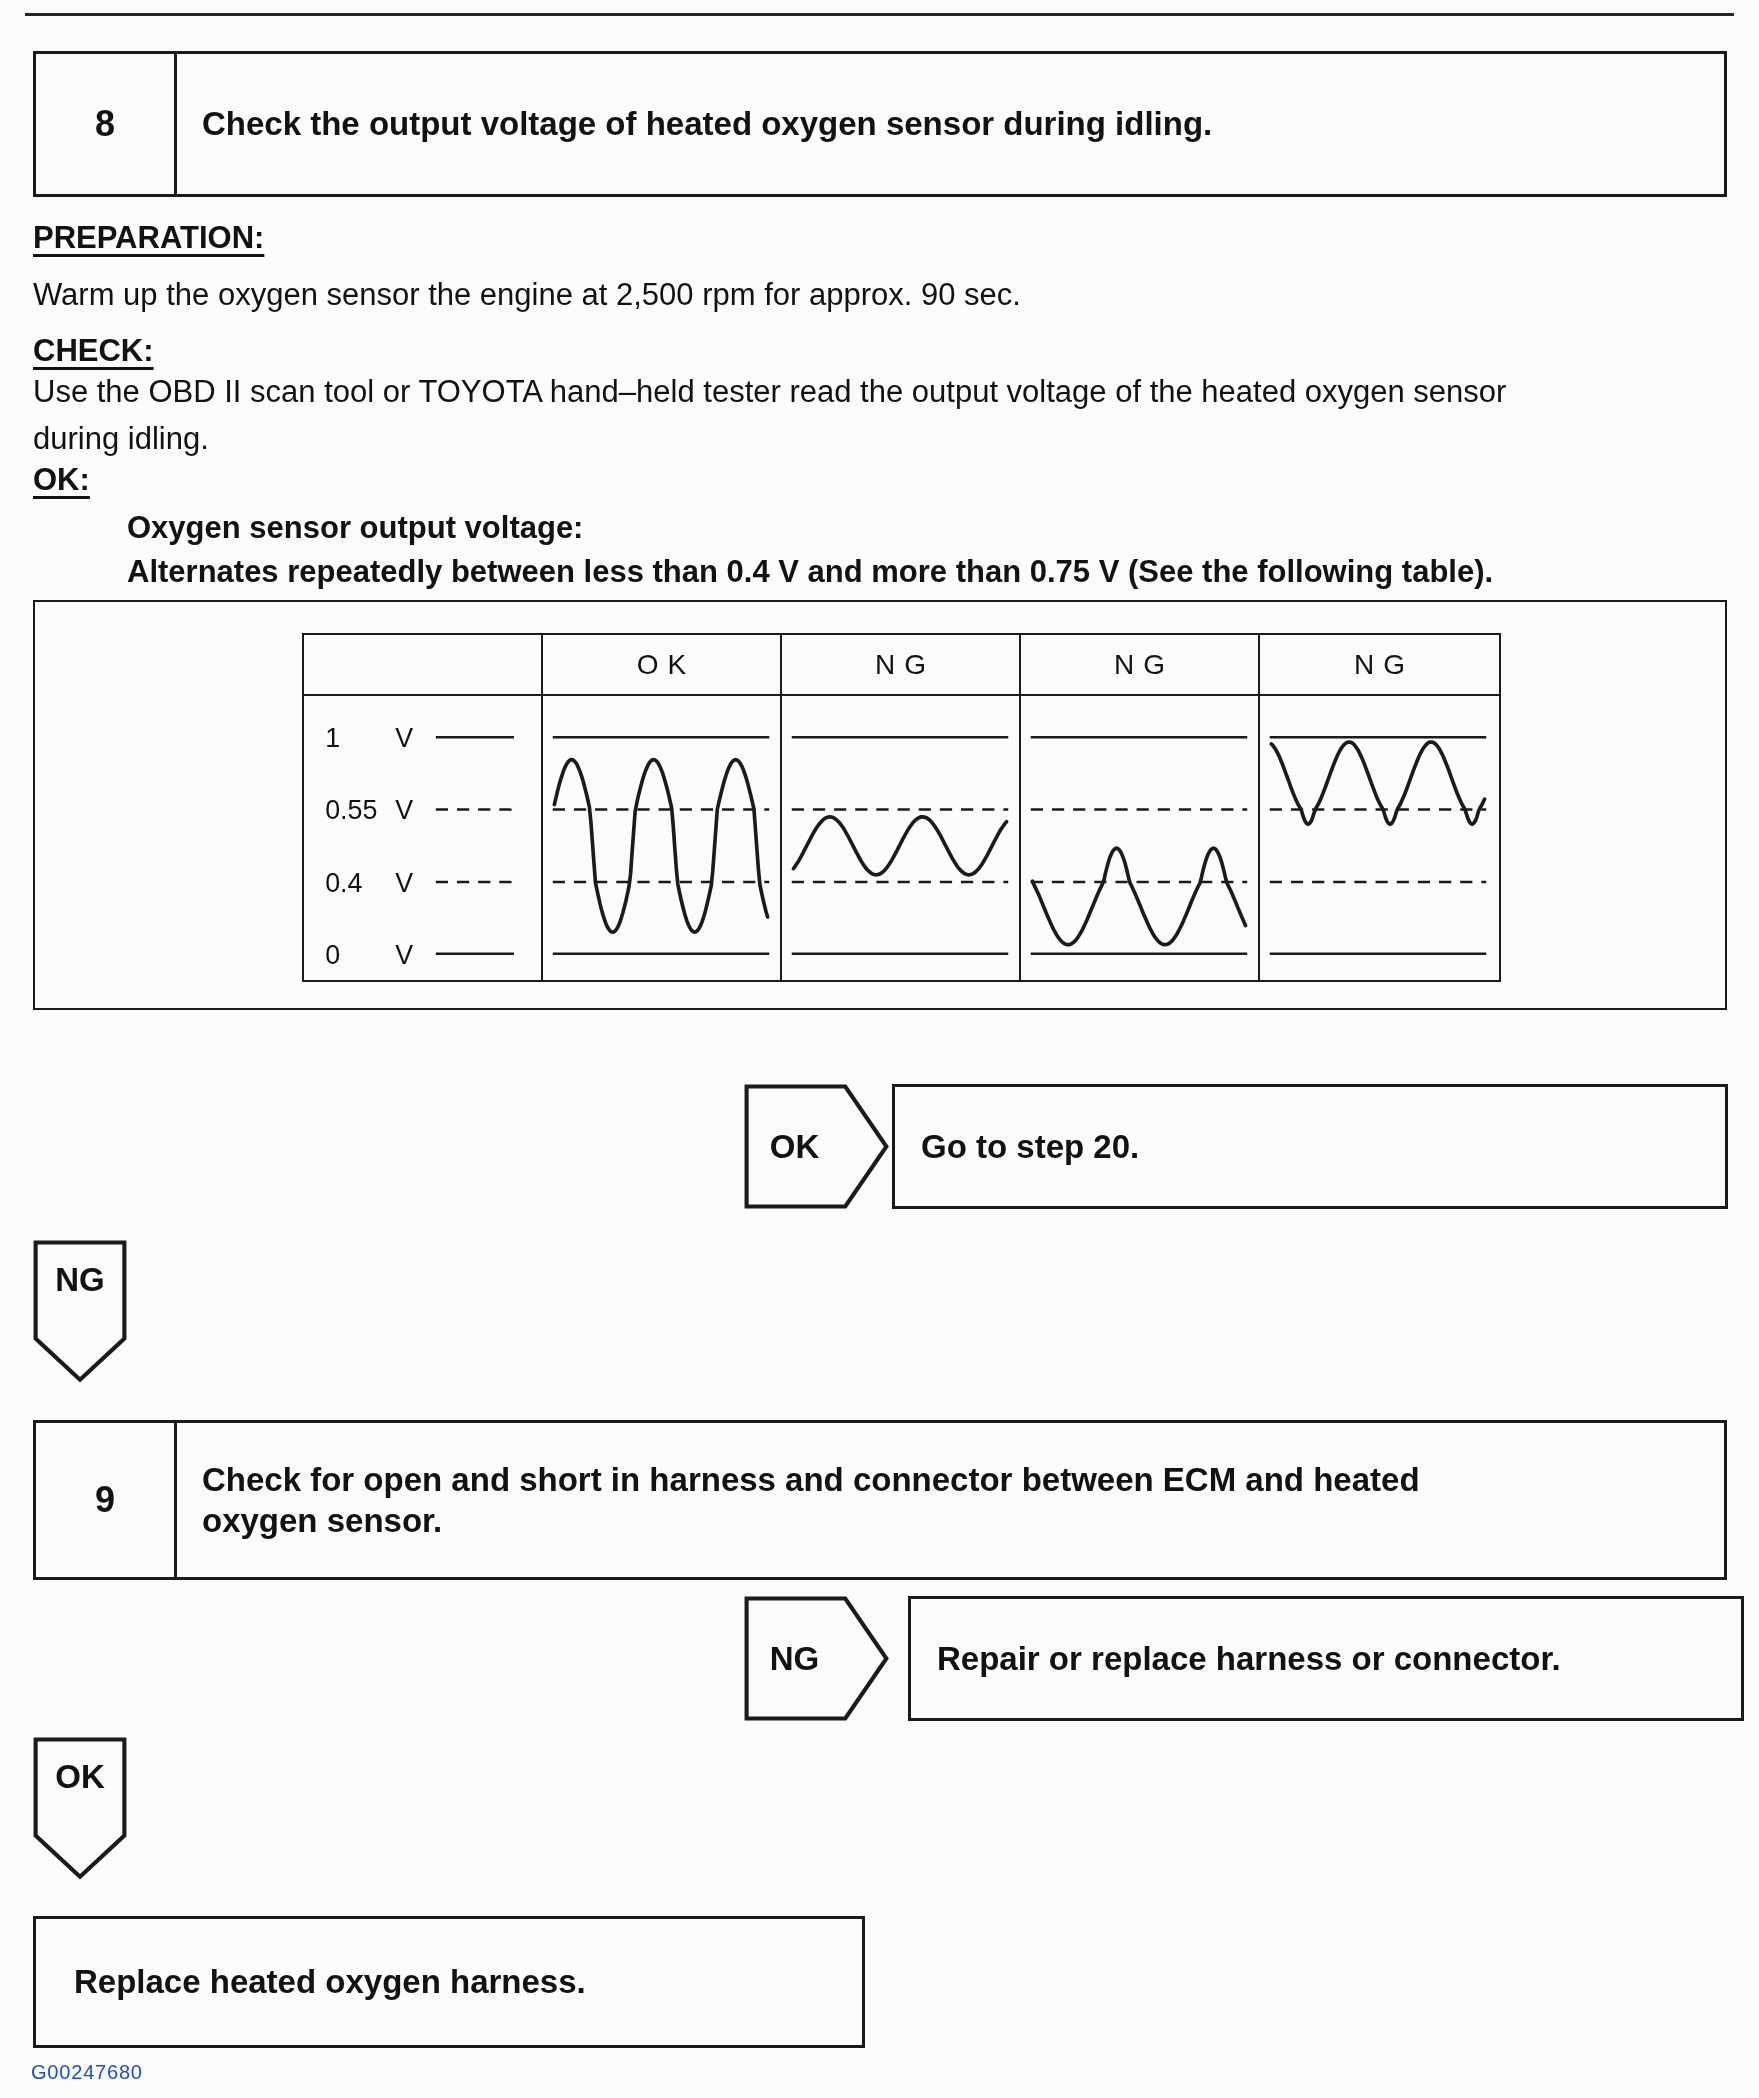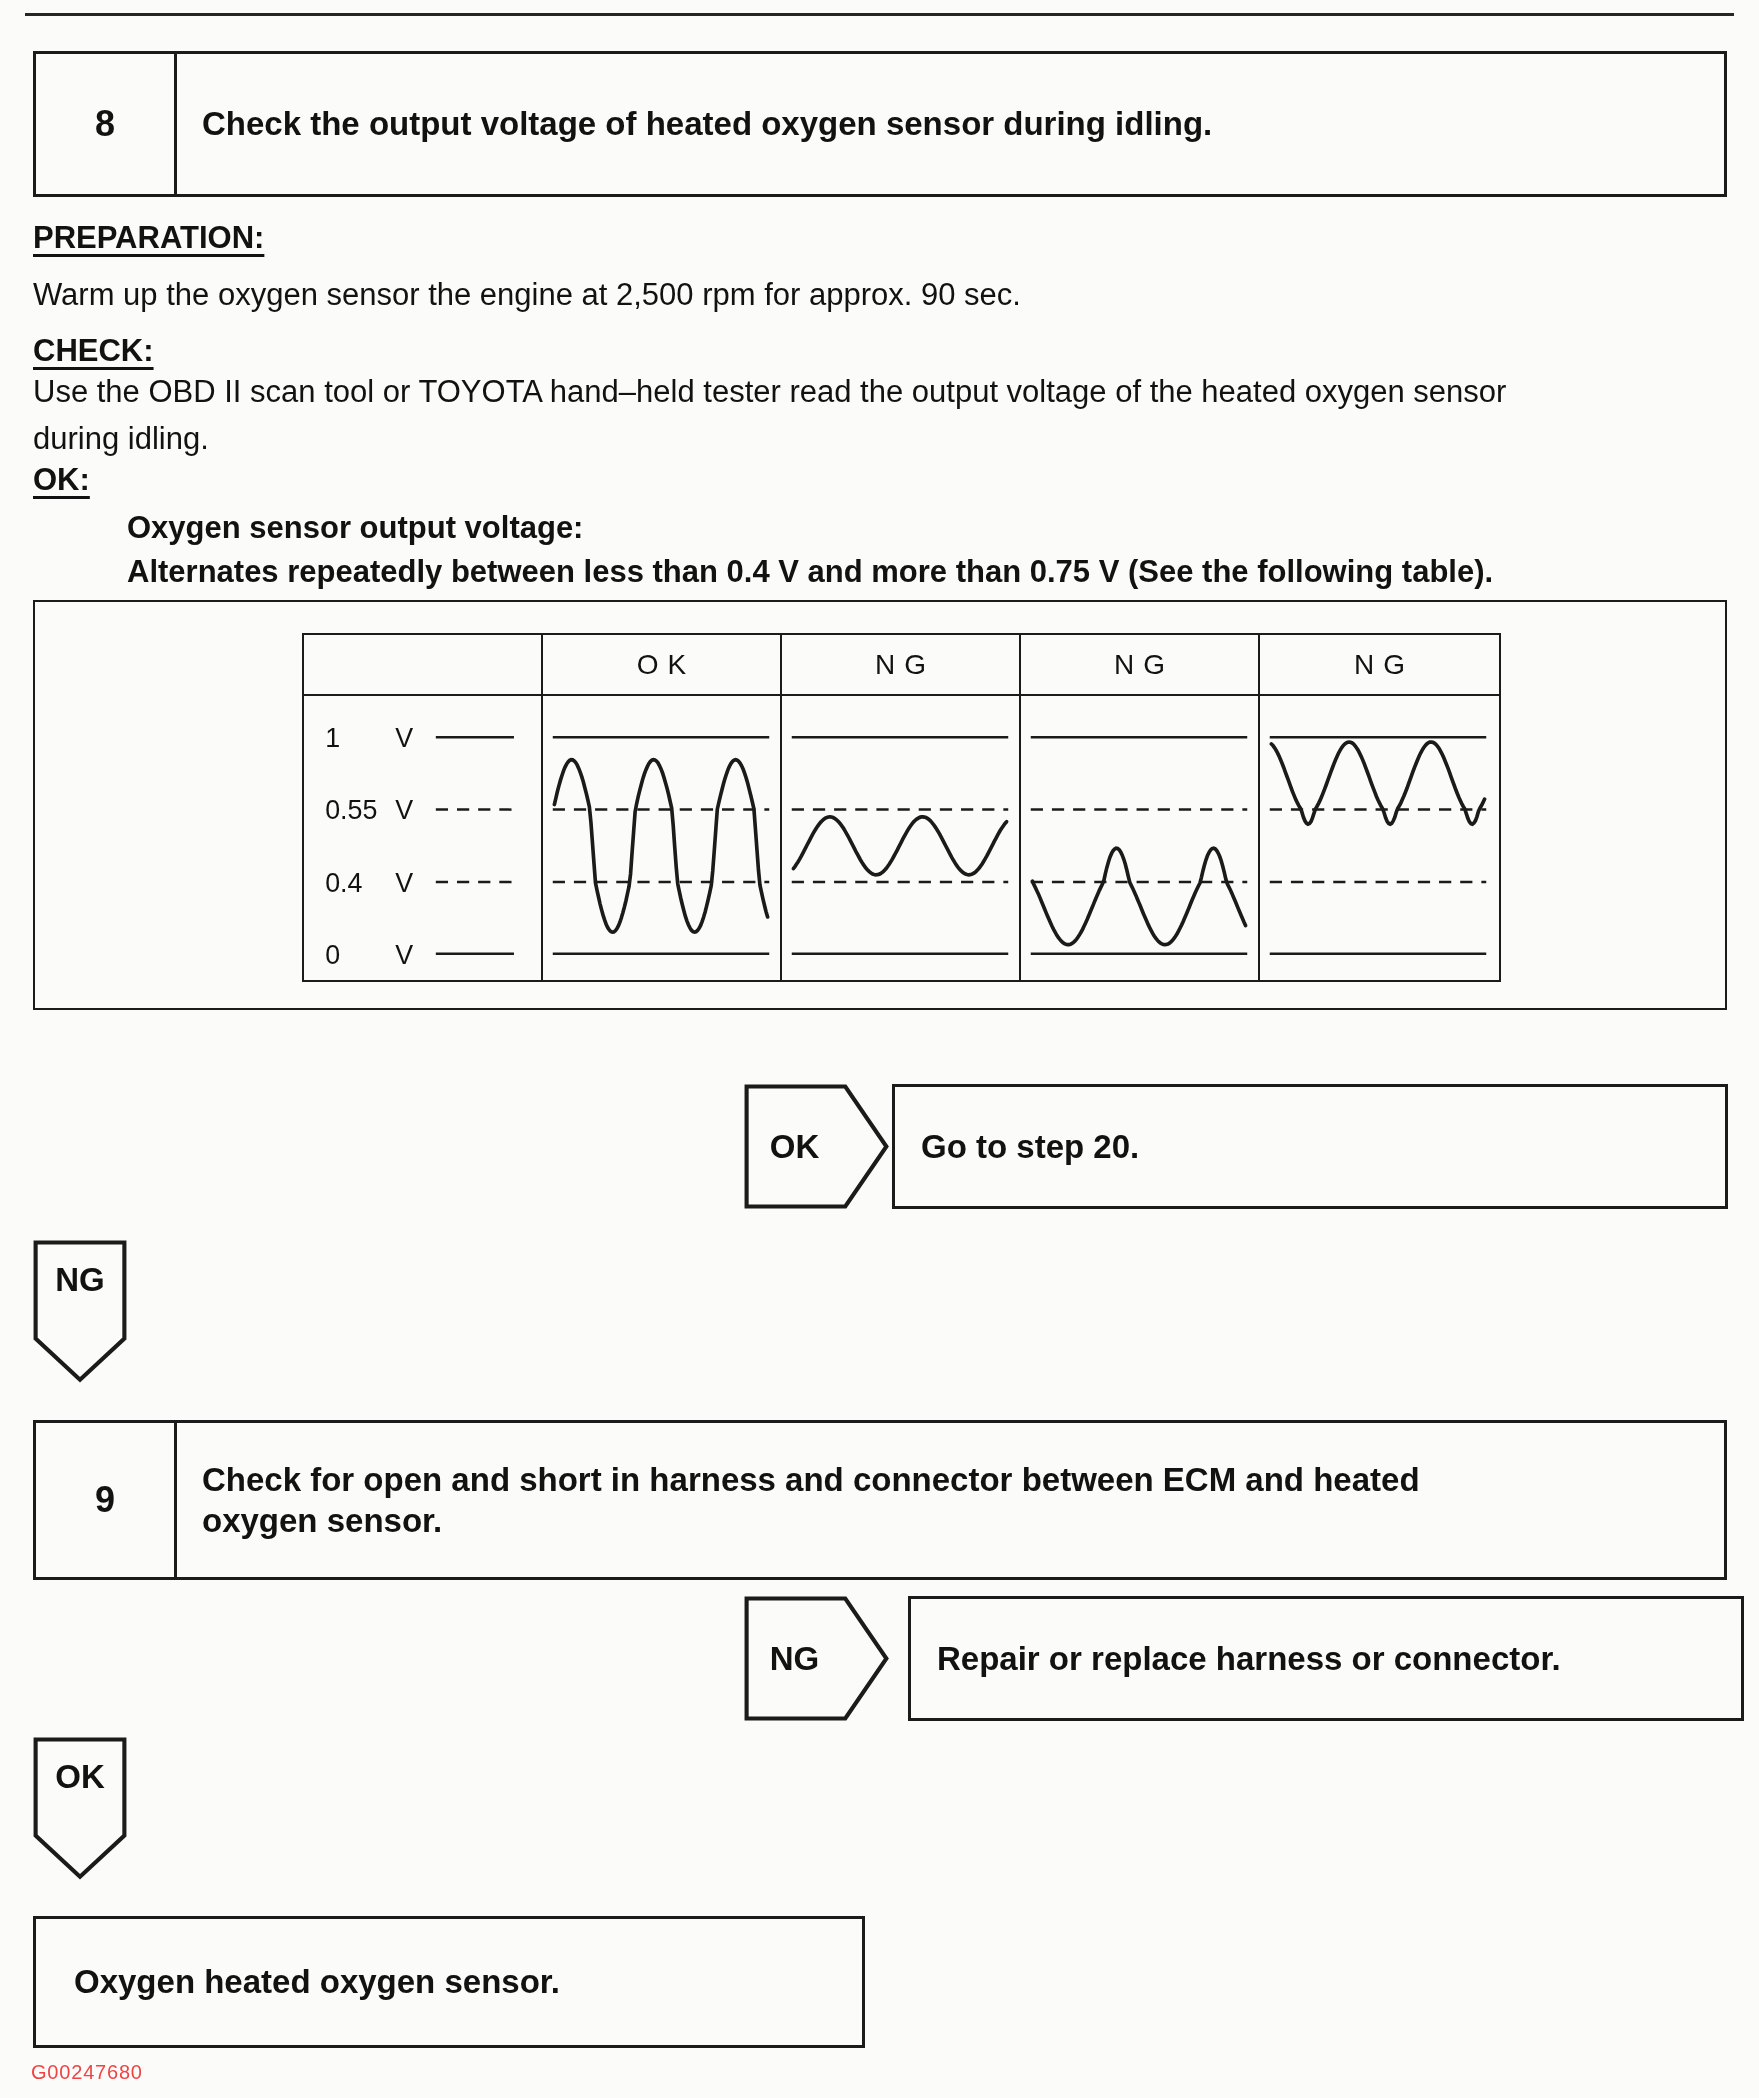--- a/index.html
+++ b/index.html
@@ -39,21 +39,21 @@
   .wave-head-cell {
     display:flex; align-items:center; justify-content:center;
     font-size:28px; letter-spacing:9px; padding-left:9px; font-weight:normal;
   }
 
   .action-box {
     border:3.3px solid #1b1b1b; display:flex; align-items:center;
     font-size:33px; font-weight:bold; padding-left:26px;
   }
   .tag-label { position:absolute; font-size:33px; font-weight:bold; }
-  .fig-code { font-size:20px; color:#ef4444; letter-spacing:0.8px; }
+  .fig-code { font-size:20px; color:#1d4ed8; letter-spacing:0.8px; }
 </style>
 </head>
 <body>
 
 <div class="abs rule" style="left:25px; top:13px; width:1709px; height:2.5px;"></div>
 
 <div class="abs step-box" style="left:33px; top:51px; width:1694px; height:146px;">
   <div class="step-num">8</div>
   <div class="step-title">Check the output voltage of heated oxygen sensor during idling.</div>
 </div>
@@ -170,17 +170,17 @@
 </div>
 
 <div class="abs" style="left:33px; top:1737px; width:94px; height:143px;">
   <svg width="94" height="143" viewBox="0 0 114 174">
     <polygon points="3,3 111,3 111,120 57,170 3,120" fill="none" stroke="#1b1b1b" stroke-width="5"></polygon>
   </svg>
   <div class="tag-label" style="left:0; top:21.4px; width:94px; text-align:center;">OK</div>
 </div>
 
 <div class="abs action-box" style="left:33px; top:1916px; width:832px; height:132px; padding-left:38px;">
-  <span>Oxygen heated oxygen sensor.</span>
+  <span>Replace heated oxygen harness.</span>
 </div>
 
 <div class="abs fig-code" style="left:31px; top:2061px;">G00247680</div>
 
 
 </body></html>

